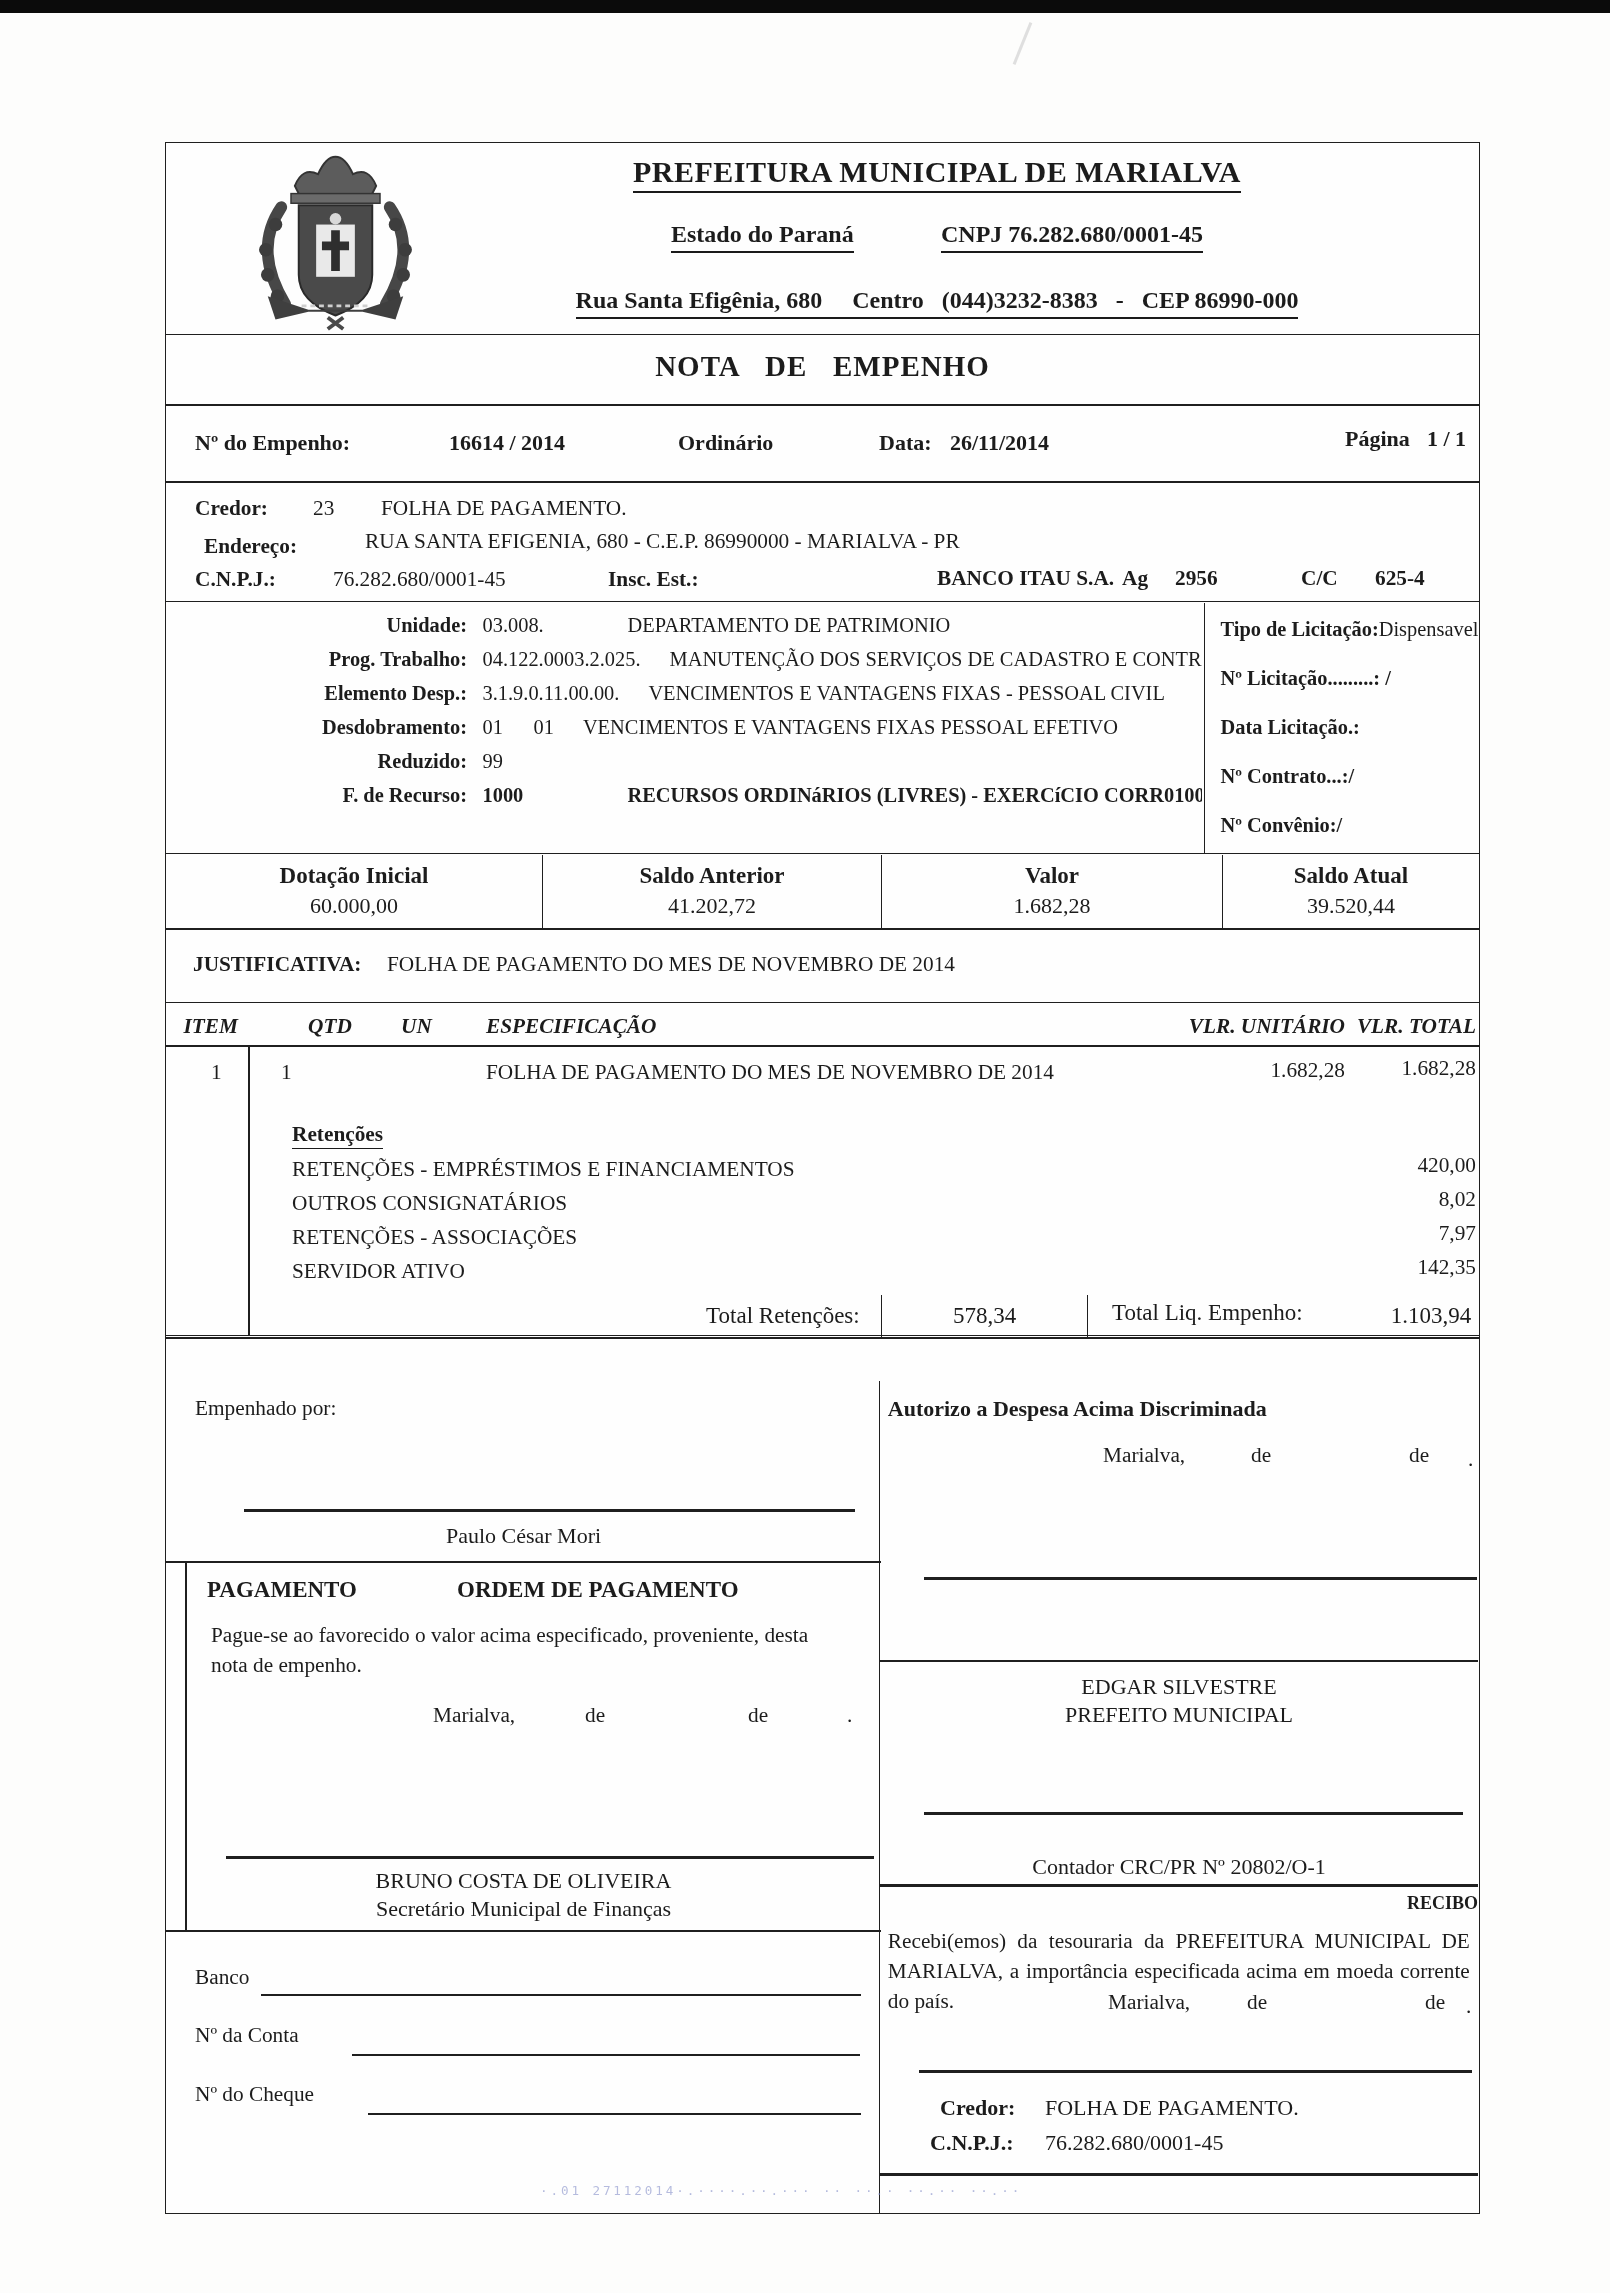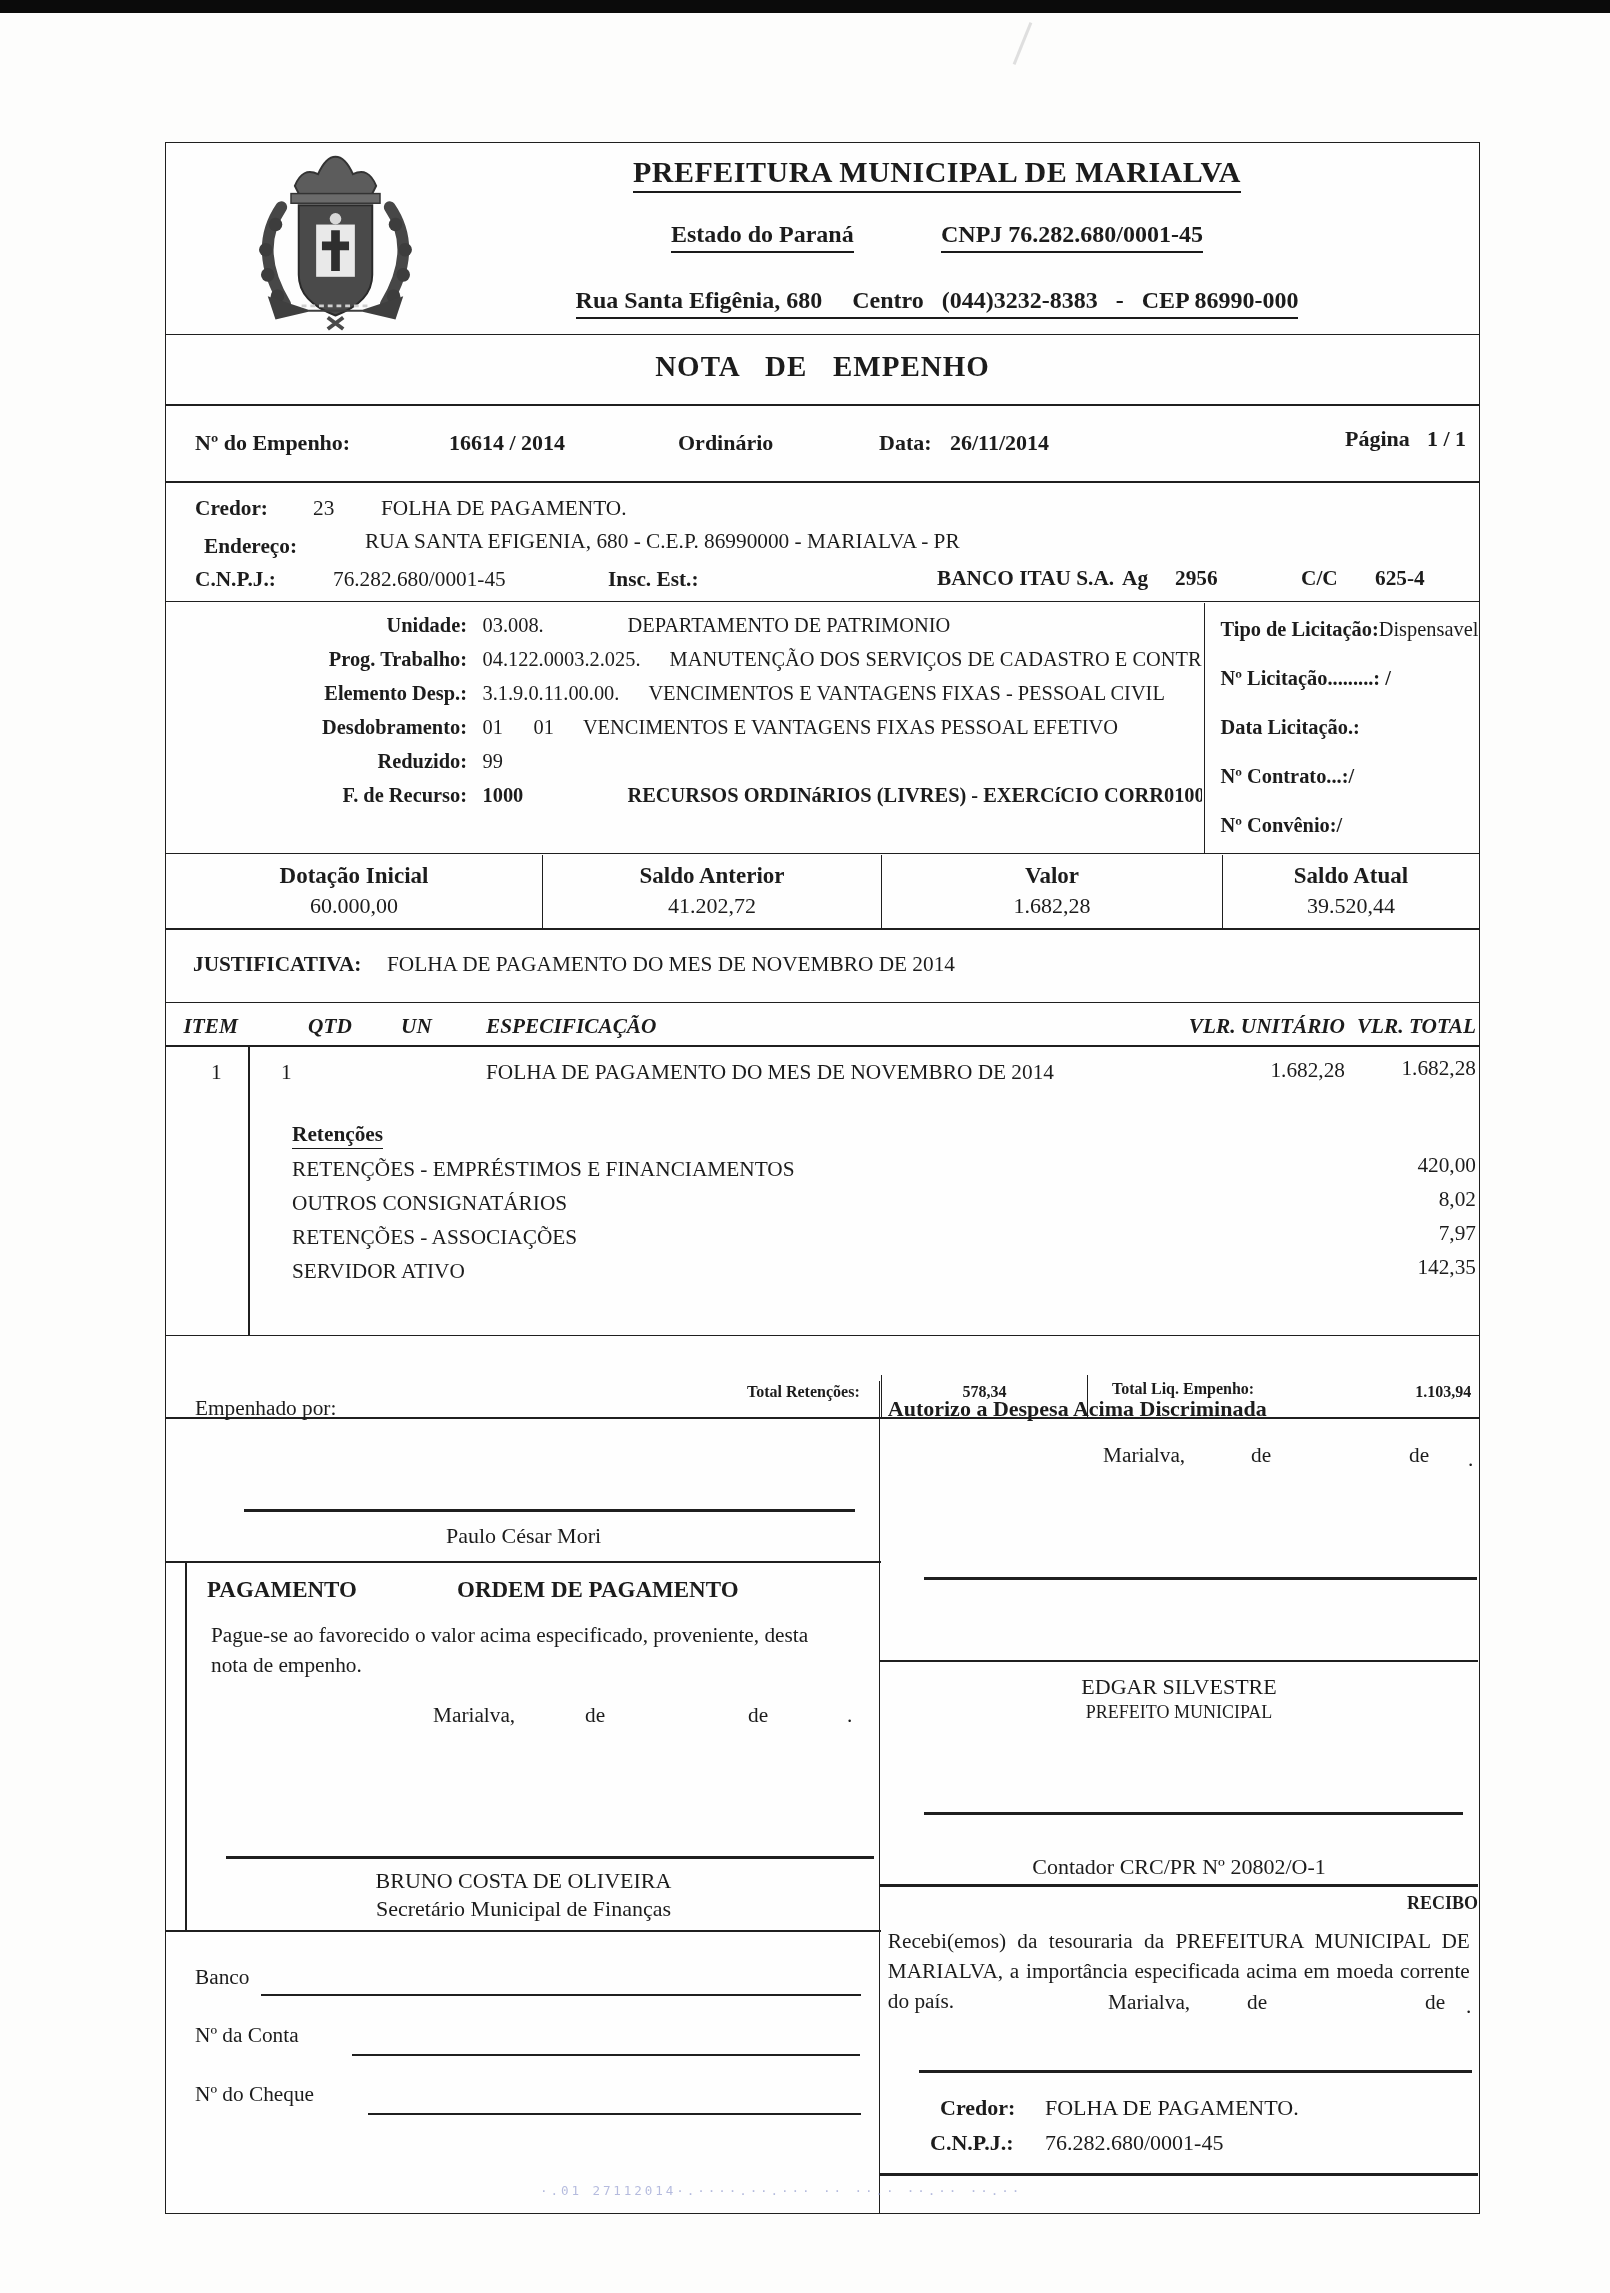--- a/index.html
+++ b/index.html
@@ -195,21 +195,21 @@
       <span class="s" style="left:126px;top:153px;">RETENÇÕES - EMPRÉSTIMOS E FINANCIAMENTOS</span>
       <span class="s rt" style="left:1164px;top:149px;width:146px;">420,00</span>
       <span class="s" style="left:126px;top:187px;">OUTROS CONSIGNATÁRIOS</span>
       <span class="s rt" style="left:1164px;top:183px;width:146px;">8,02</span>
       <span class="s" style="left:126px;top:221px;">RETENÇÕES - ASSOCIAÇÕES</span>
       <span class="s rt" style="left:1164px;top:217px;width:146px;">7,97</span>
       <span class="s" style="left:126px;top:255px;">SERVIDOR ATIVO</span>
       <span class="s rt" style="left:1164px;top:251px;width:146px;">142,35</span>
     </div>
 
-    <div class="sec" style="top:1232px;height:42px;border-bottom:2.9px solid #1f1f1f;display:flex;font-size:16px;font-weight:bold;">
+    <div class="sec" style="top:1152px;height:42px;border-bottom:2.9px solid #1f1f1f;display:flex;font-size:23px;font-weight:normal;">
       <div style="width:715px;text-align:right;padding:7.8px 21.3px 0 0;box-sizing:border-box;">Total Retenções:</div>
       <div style="width:207px;border-left:1.9px solid #1f1f1f;border-right:1.9px solid #1f1f1f;text-align:center;padding-top:7.8px;box-sizing:border-box;">578,34</div>
       <div style="flex:1;padding-top:5px;position:relative;">
         <span style="margin-left:24px;">Total Liq. Empenho:</span>
         <span style="position:absolute;right:7.8px;top:7.8px;">1.103,94</span>
       </div>
     </div>
 
     <div class="sec" style="top:1238px;height:832px;">
 
@@ -242,21 +242,21 @@
       <div class="s" style="left:713px;top:0;width:600px;height:832px;border-left:1.9px solid #1f1f1f;box-sizing:border-box;">
         <span class="s b" style="left:7.8px;top:14.6px;font-size:22px;">Autorizo a Despesa Acima Discriminada</span>
         <span class="s" style="left:223px;top:62px;">Marialva,</span>
         <span class="s" style="left:371px;top:62px;">de</span>
         <span class="s" style="left:529px;top:62px;">de</span>
         <span class="s" style="left:588px;top:66px;">.</span>
 
         <div class="hline" style="left:44px;top:196px;width:553px;height:2.9px;"></div>
         <div class="hline" style="left:0;top:279px;width:598px;height:1.9px;"></div>
         <div class="s ctr" style="left:0;top:293px;width:598px;font-size:22px;">EDGAR SILVESTRE</div>
-        <div class="s ctr" style="left:0;top:321px;width:598px;font-size:18px;">PREFEITO MUNICIPAL</div>
+        <div class="s ctr" style="left:0;top:321px;width:598px;font-size:22px;">PREFEITO MUNICIPAL</div>
 
         <div class="hline" style="left:44px;top:431px;width:539px;height:2.9px;"></div>
         <div class="s ctr" style="left:0;top:473px;width:598px;font-size:22px;">Contador CRC/PR Nº 20802/O-1</div>
 
         <div class="hline" style="left:0;top:503px;width:598px;height:2.9px;"></div>
         <div class="s ctr b" style="left:0;top:512px;width:598px;font-size:18px;text-align:right;">RECIBO</div>
         <div class="s just" style="left:7.8px;top:545px;width:582px;">Recebi(emos) da tesouraria da PREFEITURA MUNICIPAL DE MARIALVA, a importância especificada acima em moeda corrente do país.</div>
         <span class="s" style="left:228px;top:609px;">Marialva,</span>
         <span class="s" style="left:367px;top:609px;">de</span>
         <span class="s" style="left:545px;top:609px;">de</span>

